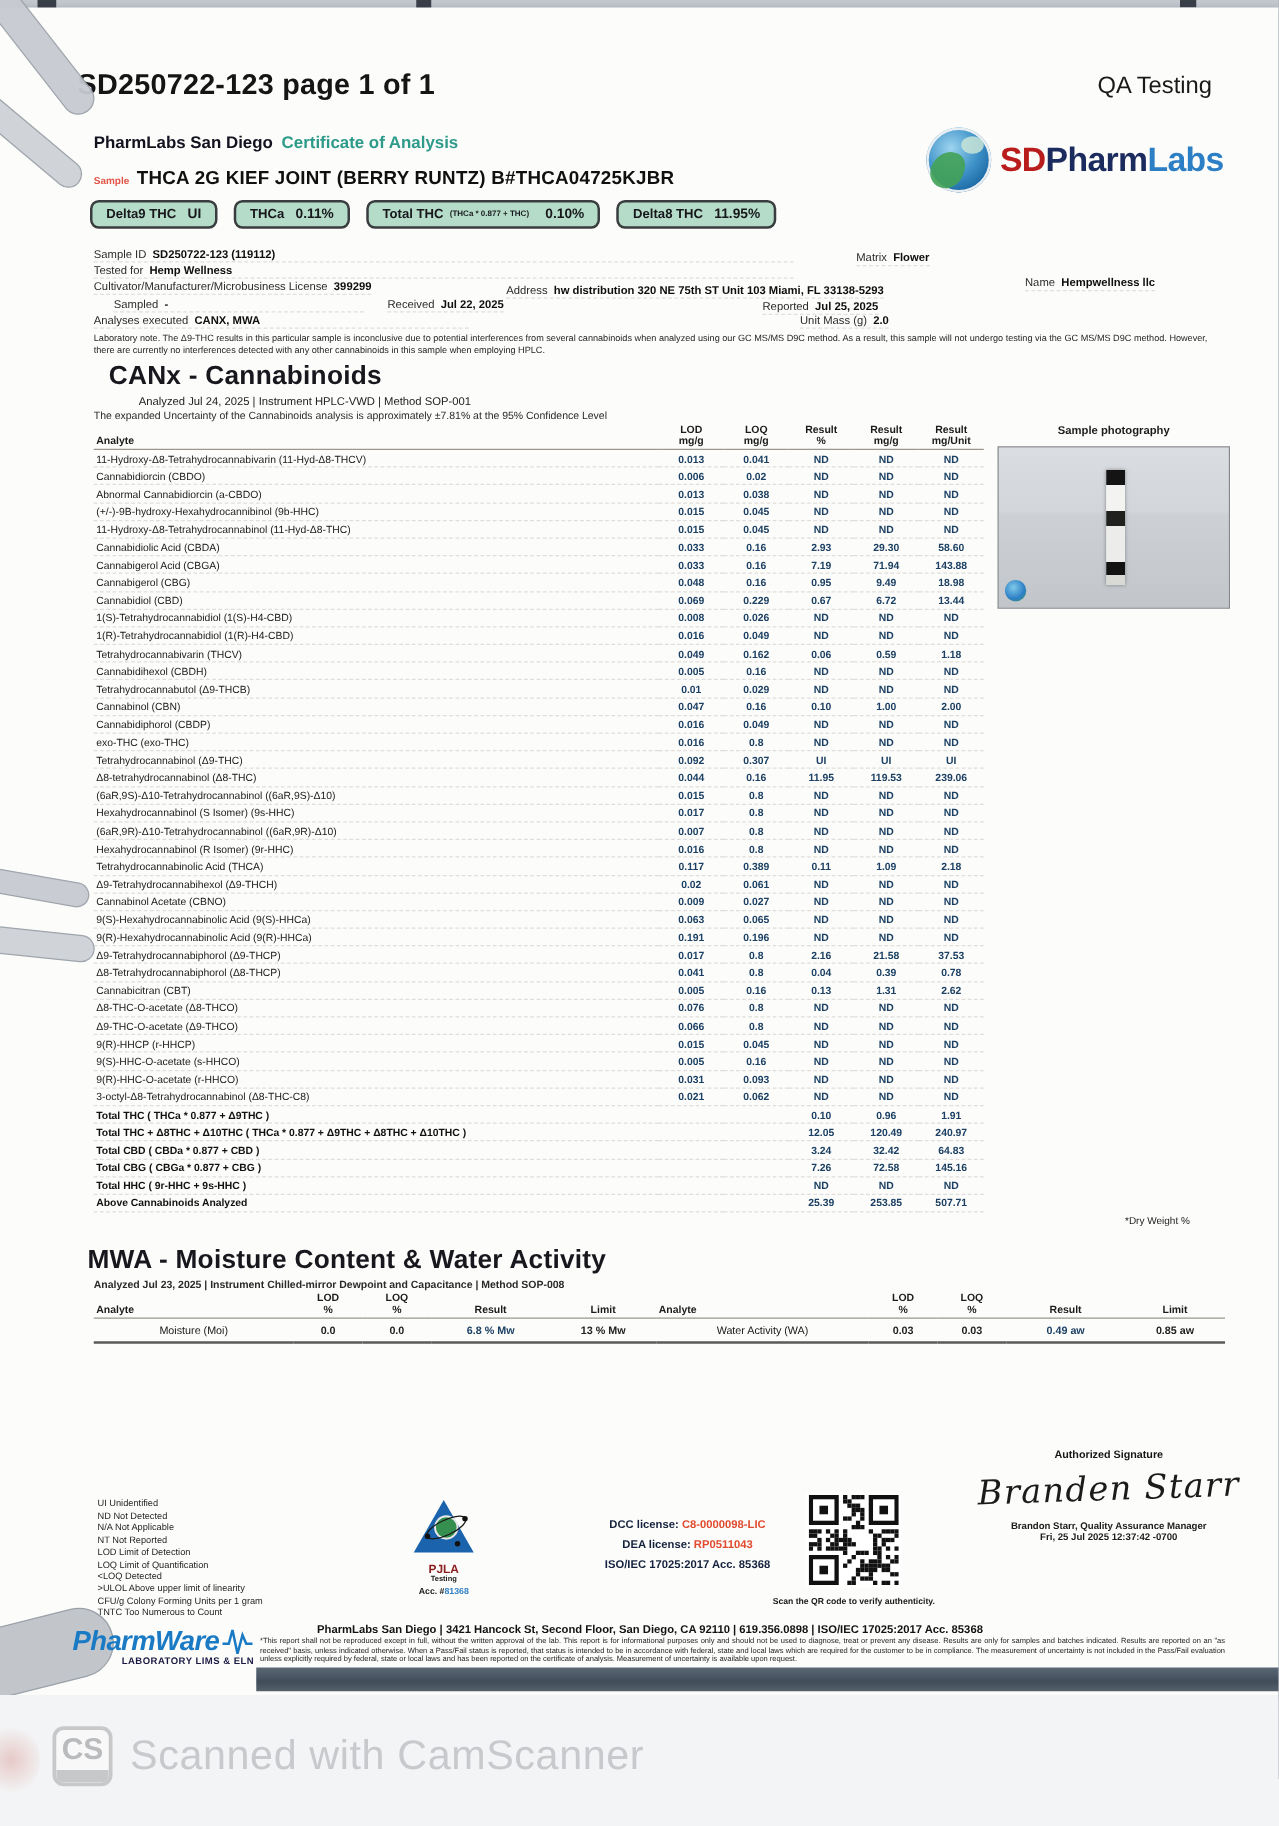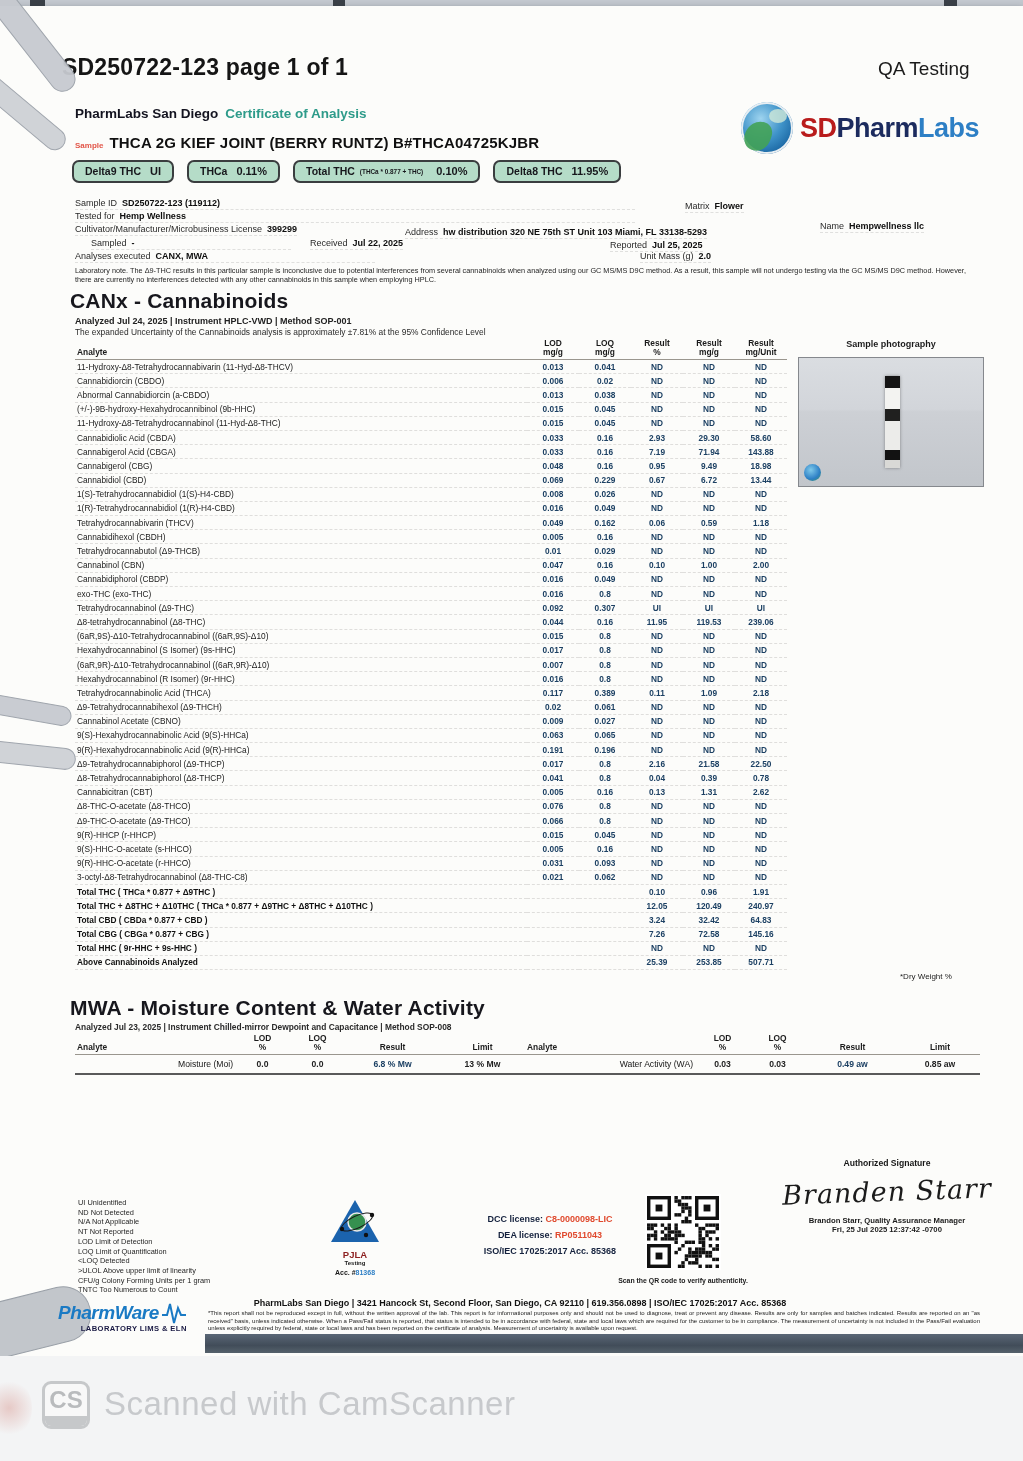--- a/index.html
+++ b/index.html
@@ -48,21 +48,21 @@
 
   
   .info{font-size:9px;width:905px;}
   .info .line{position:absolute;white-space:nowrap;border-bottom:1px dashed rgba(140,140,140,.25);padding-bottom:1px;}
   .info .lbl{color:#2a2a2a;}
   .info b{color:#0e0e0e;margin-left:5px;}
 
   .note{font-size:7.3px;line-height:9.2px;color:#1f1f1f;width:908px;}
 
   .sec-title{font-size:21px;font-weight:700;color:#17171d;letter-spacing:.2px;}
-  .an-line{font-size:9px;font-weight:700;color:#222;}
+  .an-line{font-size:9px;font-weight:400;color:#222;margin-left:36px;}
   .unc-line{font-size:8.4px;color:#2a2a2a;}
 
   
   table.canx{border-collapse:collapse;width:712px;table-layout:fixed;}
   table.canx th{font-size:8.4px;font-weight:700;color:#1b1b1b;vertical-align:bottom;padding:0 2px 2px;}
   table.canx th div{line-height:9px;text-align:center;}
   table.canx th.h-analyte{text-align:left;}
   table.canx th.h-analyte div{text-align:left;}
   table.canx thead tr{border-bottom:1px solid #9a968e;}
   table.canx td{font-size:8.3px;padding:1.6px 2px;height:11.7px;overflow:hidden;white-space:nowrap;}
@@ -84,21 +84,21 @@
   .dry-note{font-size:8px;color:#222;}
 
   
   table.mwa{border-collapse:collapse;width:905px;table-layout:fixed;}
   table.mwa th{font-size:8.4px;font-weight:700;vertical-align:bottom;padding:0 2px 2px;}
   table.mwa th div{line-height:9px;text-align:center;}
   table.mwa th.h-analyte div{text-align:left;}
   table.mwa thead tr{border-bottom:1px solid #9a968e;}
   table.mwa td{font-size:8.6px;padding:4px 2px;white-space:nowrap;}
   table.mwa tbody tr{border-bottom:2.5px solid #5a5a5a;}
-  .mwa .m-name{text-align:right;color:#161616;}
+  .mwa .m-name{text-align:center;color:#161616;}
   .mwa .m-val{text-align:center;color:#222;font-weight:700;}
   .mwa .m-res{text-align:center;color:#1c4063;font-weight:700;}
 
   
   .legend{font-size:7.4px;line-height:9.7px;color:#1f1f1f;}
   .pjla{width:110px;text-align:center;}
   .pjla .nm{font-size:9.5px;font-weight:700;color:#8c1f1f;line-height:10px;margin-top:2px;}
   .pjla .sb{font-size:6px;font-weight:700;color:#1a1a1a;line-height:7px;}
   .pjla .ac{font-size:7px;font-weight:700;color:#1a1a1a;margin-top:2px;}
   .pjla .ac b{color:#2d7fc5;}
@@ -111,21 +111,21 @@
   .sig .ttl{font-size:8.6px;font-weight:700;color:#161616;}
   .sig .scr{font-family:"DejaVu Serif",serif;font-style:italic;font-size:27px;color:#1b1b1b;
             transform:rotate(-2deg);letter-spacing:1px;margin-top:8px;}
   .sig .nm{font-size:7.7px;font-weight:700;margin-top:9px;}
   .sig .dt{font-size:7.7px;font-weight:600;}
 
   .addr{font-size:9px;font-weight:700;color:#121212;text-align:center;width:640px;}
   .disc{font-size:6px;line-height:7.6px;color:#222;width:772px;text-align:justify;}
 
   .pw{display:flex;flex-direction:column;}
-  .pw .row1{display:flex;align-items:center;font-size:19px;font-style:italic;font-weight:700;color:#1a7ac4;letter-spacing:-.5px;}
+  .pw .row1{display:flex;align-items:center;font-size:22px;font-style:italic;font-weight:700;color:#1a7ac4;letter-spacing:-.5px;}
   .pw .sub{font-size:7.6px;font-weight:700;color:#191943;letter-spacing:.4px;margin-top:-2px;align-self:flex-end;}
   .pw-blob{position:absolute;left:-28px;top:1288px;width:120px;height:56px;background:#c2c6cb;
            border-radius:30px;transform:rotate(-14deg);border:1px solid #9aa0a8;}
 
   .darkstrip{position:absolute;left:205px;top:1328px;width:818px;height:19px;
              background:linear-gradient(180deg,#4c5a6a,#313d4b 60%,#46545f);opacity:.92;}
 
   
   .cs-icon{position:absolute;left:42px;top:1381px;width:48px;height:48px;border:3px solid #c6c8ca;
            border-radius:9px;background:#f8f8f8;overflow:hidden;}
@@ -213,21 +213,21 @@
       <div class="line" style="left:0;top:53px;width:300px;">
         <span class="lbl">Analyses executed</span><b>CANX, MWA</b>
       </div>
       <div class="line" style="left:565px;top:53px;">
         <span class="lbl">Unit Mass (g)</span><b>2.0</b>
       </div>
     </div>
 
     <div class="abs note" style="left:75px;top:260px;">Laboratory note. The Δ9-THC results in this particular sample is inconclusive due to potential interferences from several cannabinoids when analyzed using our GC MS/MS D9C method. As a result, this sample will not undergo testing via the GC MS/MS D9C method. However, there are currently no interferences detected with any other cannabinoids in this sample when employing HPLC.</div>
 
-    <div class="abs sec-title" style="left:70px;top:283px;">CANx - Cannabinoids</div>
+    <div class="abs sec-title" style="left:87px;top:283px;">CANx - Cannabinoids</div>
     <div class="abs an-line" style="left:75px;top:310px;">Analyzed Jul 24, 2025  |  Instrument HPLC-VWD  | Method SOP-001</div>
     <div class="abs unc-line" style="left:75px;top:321px;">The expanded Uncertainty of the Cannabinoids analysis is approximately ±7.81% at the 95% Confidence Level</div>
 
     <table class="canx abs" style="left:75px;top:333px;">
       <colgroup>
         <col style="width:452px">
           <col style="width:52px">
           <col style="width:52px">
         <col style="width:52px">
           <col style="width:52px">
@@ -484,21 +484,21 @@
             <td class="c-val">ND</td>
             <td class="c-val">ND</td>
             <td class="c-val">ND</td>
           </tr>
           <tr>
             <td class="c-name">Δ9-Tetrahydrocannabiphorol (Δ9-THCP)</td>
             <td class="c-val">0.017</td>
             <td class="c-val">0.8</td>
             <td class="c-val">2.16</td>
             <td class="c-val">21.58</td>
-            <td class="c-val">22.50</td>
+            <td class="c-val">37.53</td>
           </tr>
           <tr>
             <td class="c-name">Δ8-Tetrahydrocannabiphorol (Δ8-THCP)</td>
             <td class="c-val">0.041</td>
             <td class="c-val">0.8</td>
             <td class="c-val">0.04</td>
             <td class="c-val">0.39</td>
             <td class="c-val">0.78</td>
           </tr>
           <tr>

